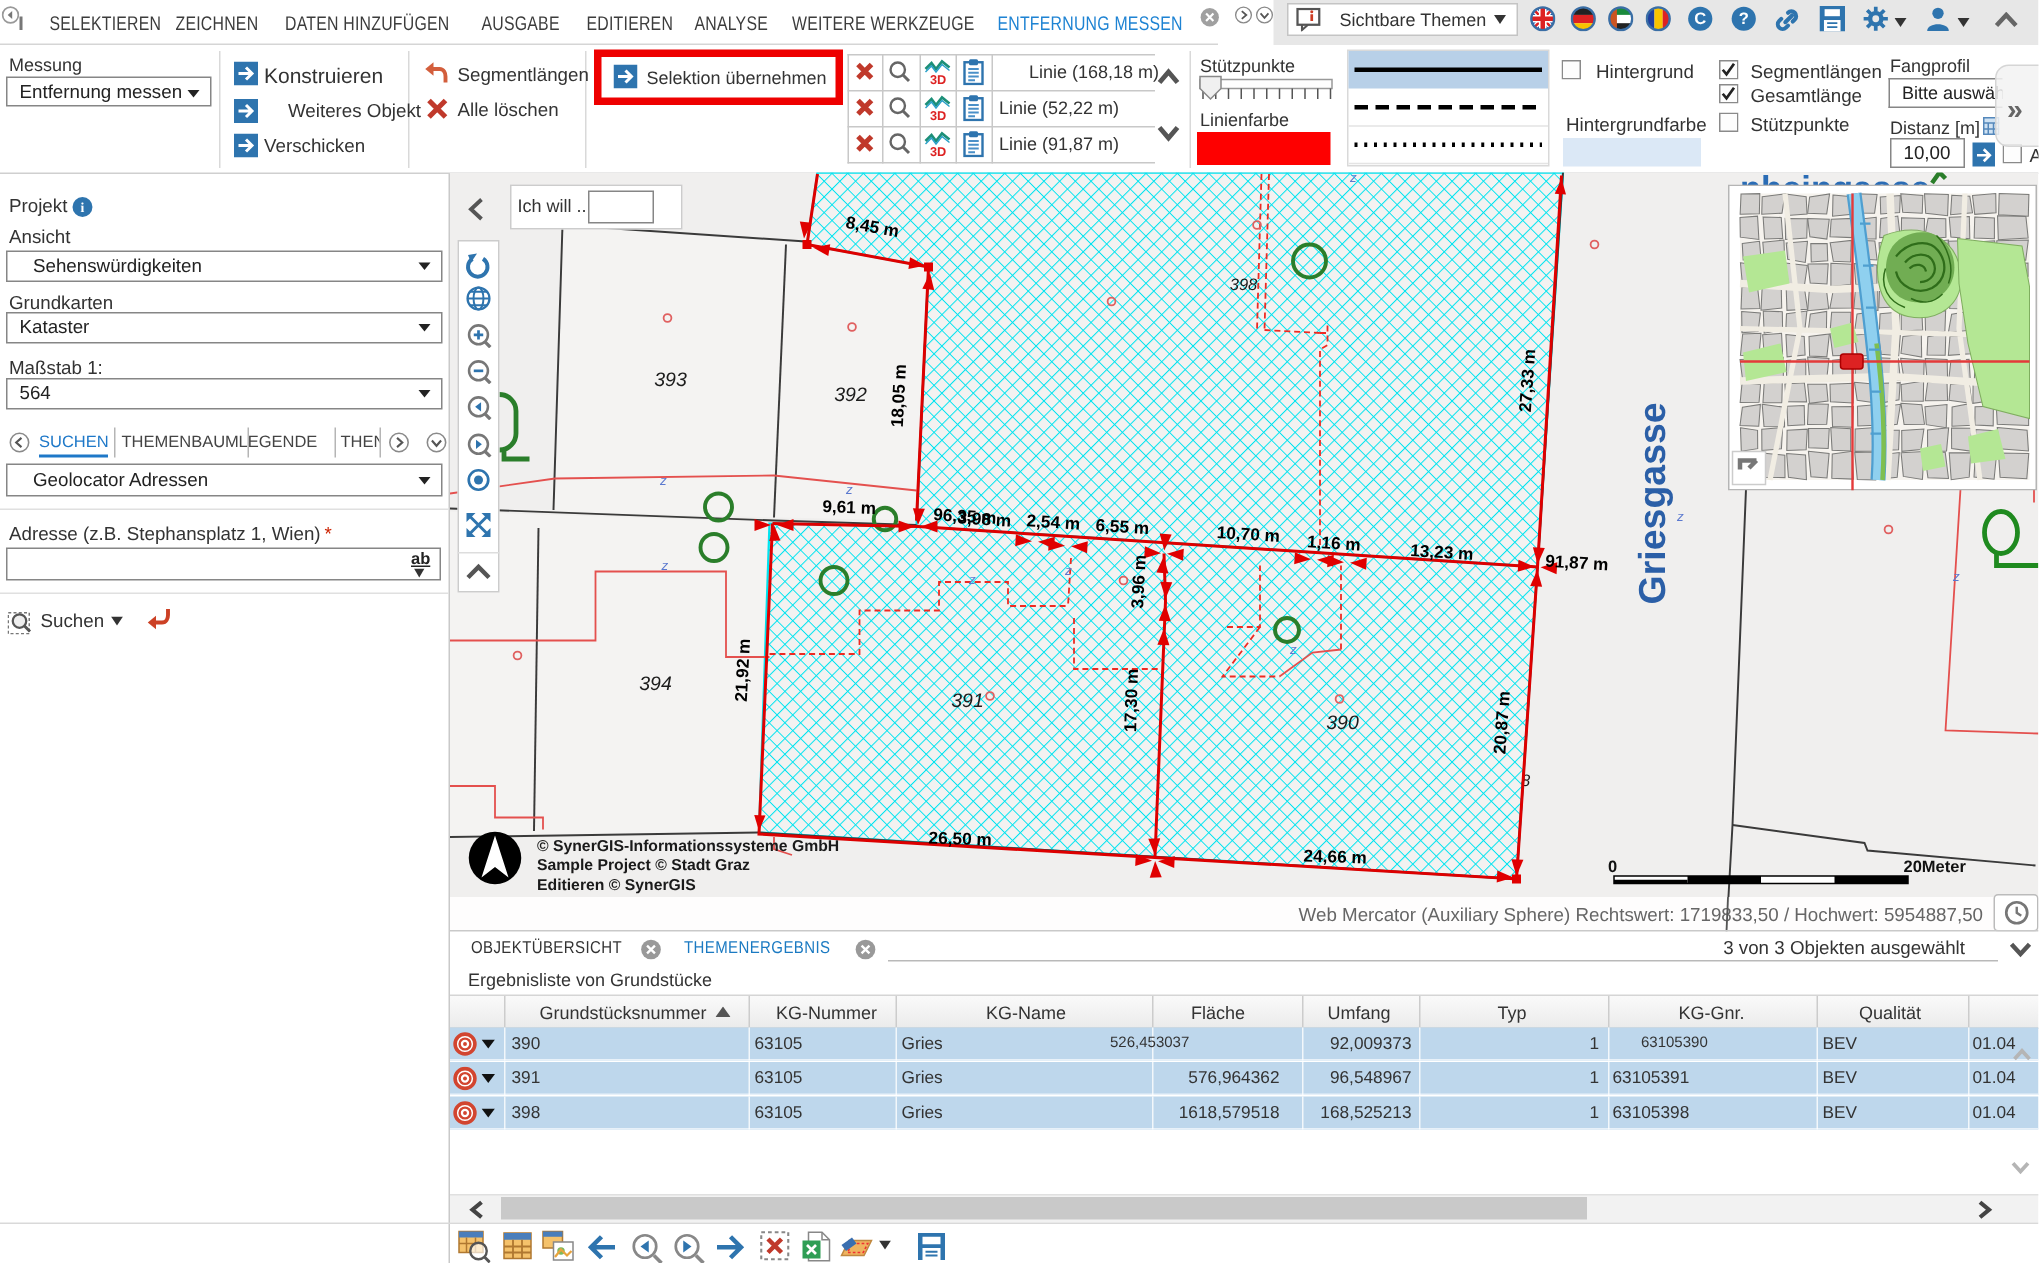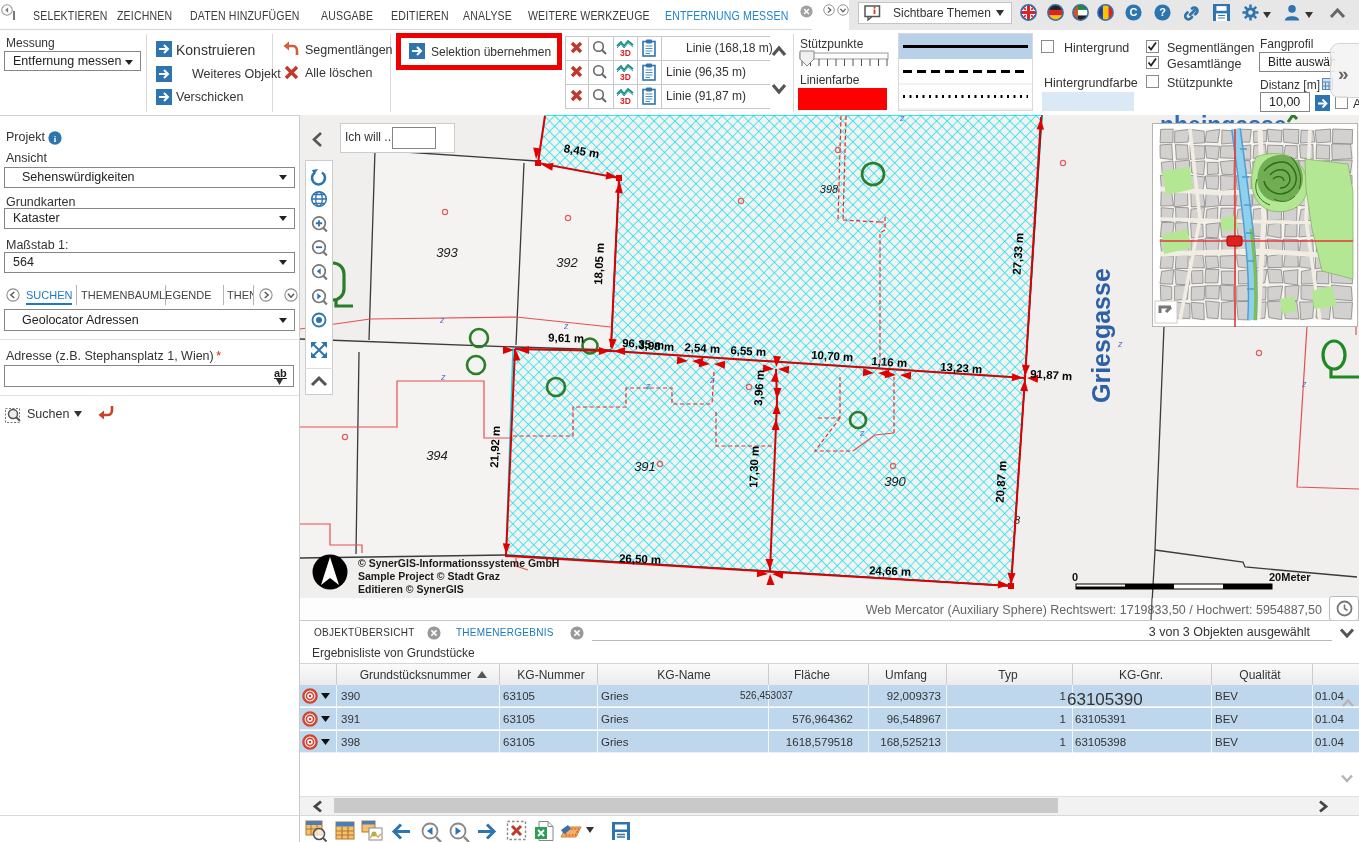--- a/index.html
+++ b/index.html
@@ -223,21 +223,21 @@
 <svg style="position:absolute;left:616px;top:63px" width="18" height="18" viewBox="0 0 18 18">
     <path d="M1,7 L5,3 L8,7 L12,2 L17,6" stroke="#1c8f78" stroke-width="1.8" fill="none"></path>
     <path d="M1,9 L5,5 L8,9 L12,4 L17,8" stroke="#2aa0c8" stroke-width="1" fill="none"></path>
     <text x="4" y="17" font-size="8.5" font-weight="bold" fill="#d22" font-family="Liberation Sans">3D</text>
   </svg>
 <svg style="position:absolute;left:641px;top:63px" width="16" height="18" viewBox="0 0 16 18">
     <rect x="2" y="2.5" width="12" height="14.5" fill="#fff" stroke="#2e74ae" stroke-width="1.6"></rect>
     <rect x="5" y="0.5" width="6" height="4" rx="1" fill="#2e74ae"></rect>
     <path d="M4.5,7 H11.5 M4.5,9.5 H11.5 M4.5,12 H11.5 M4.5,14.5 H9" stroke="#4a90c8" stroke-width="1.2"></path>
   </svg>
-<div class="lbl" style="left:666px;top:65px;font-size:12px">Linie (96,35 m)</div>
+<div class="lbl" style="left:666px;top:65px;font-size:12px">Linie (52,22 m)</div>
 <svg style="position:absolute;left:570px;top:89px" width="13" height="13">
     <path d="M2,2 L11,11 M11,2 L2,11" stroke="#c0392b" stroke-width="3.4"></path>
   </svg>
 <svg style="position:absolute;left:592px;top:88px" width="15" height="15" viewBox="0 0 15 15">
     <circle cx="6.5" cy="6.5" r="4.8" fill="none" stroke="#666" stroke-width="1.6"></circle>
     <path d="M10,10 L14,14" stroke="#666" stroke-width="2"></path>
   </svg>
 <svg style="position:absolute;left:616px;top:87px" width="18" height="18" viewBox="0 0 18 18">
     <path d="M1,7 L5,3 L8,7 L12,2 L17,6" stroke="#1c8f78" stroke-width="1.8" fill="none"></path>
     <path d="M1,9 L5,5 L8,9 L12,4 L17,8" stroke="#2aa0c8" stroke-width="1" fill="none"></path>
@@ -810,21 +810,21 @@
   </svg>
 <svg style="position:absolute;left:321px;top:693px" width="11" height="7">
     <polygon points="0,0 9,0 4.5,6" fill="#111"></polygon>
   </svg>
 <div class="lbl" style="left:341px;top:690px;font-size:11.5px;color:#333">390</div>
 <div class="lbl" style="left:503px;top:690px;font-size:11.5px;color:#333">63105</div>
 <div class="lbl" style="left:601px;top:690px;font-size:11.5px;color:#333">Gries</div>
 <div class="lbl" style="left:740px;top:690px;width:150px;font-size:10px;color:#333">526,453037</div>
 <div class="lbl" style="left:791px;top:690px;width:150px;text-align:right;font-size:11.5px;color:#333">92,009373</div>
 <div class="lbl" style="left:916px;top:690px;width:150px;text-align:right;font-size:11.5px;color:#333">1</div>
-<div class="lbl" style="left:1067px;top:690px;font-size:17px;color:#333">63105390</div>
+<div class="lbl" style="left:1094px;top:690px;font-size:10px;color:#333">63105390</div>
 <div class="lbl" style="left:1215px;top:690px;font-size:11.5px;color:#333">BEV</div>
 <div class="lbl" style="left:1315px;top:690px;font-size:11.5px;color:#333">01.04</div>
 <div class="ab" style="left:300px;top:708px;width:1059px;height:22px;background:#bed7ec;border-bottom:1px solid #e8f1f9"></div>
 <div class="vsep" style="left:336px;top:708px;height:22px;background:rgba(255,255,255,.8)"></div>
 <div class="vsep" style="left:499px;top:708px;height:22px;background:rgba(255,255,255,.8)"></div>
 <div class="vsep" style="left:597px;top:708px;height:22px;background:rgba(255,255,255,.8)"></div>
 <div class="vsep" style="left:768px;top:708px;height:22px;background:rgba(255,255,255,.8)"></div>
 <div class="vsep" style="left:868px;top:708px;height:22px;background:rgba(255,255,255,.8)"></div>
 <div class="vsep" style="left:946px;top:708px;height:22px;background:rgba(255,255,255,.8)"></div>
 <div class="vsep" style="left:1072px;top:708px;height:22px;background:rgba(255,255,255,.8)"></div>

